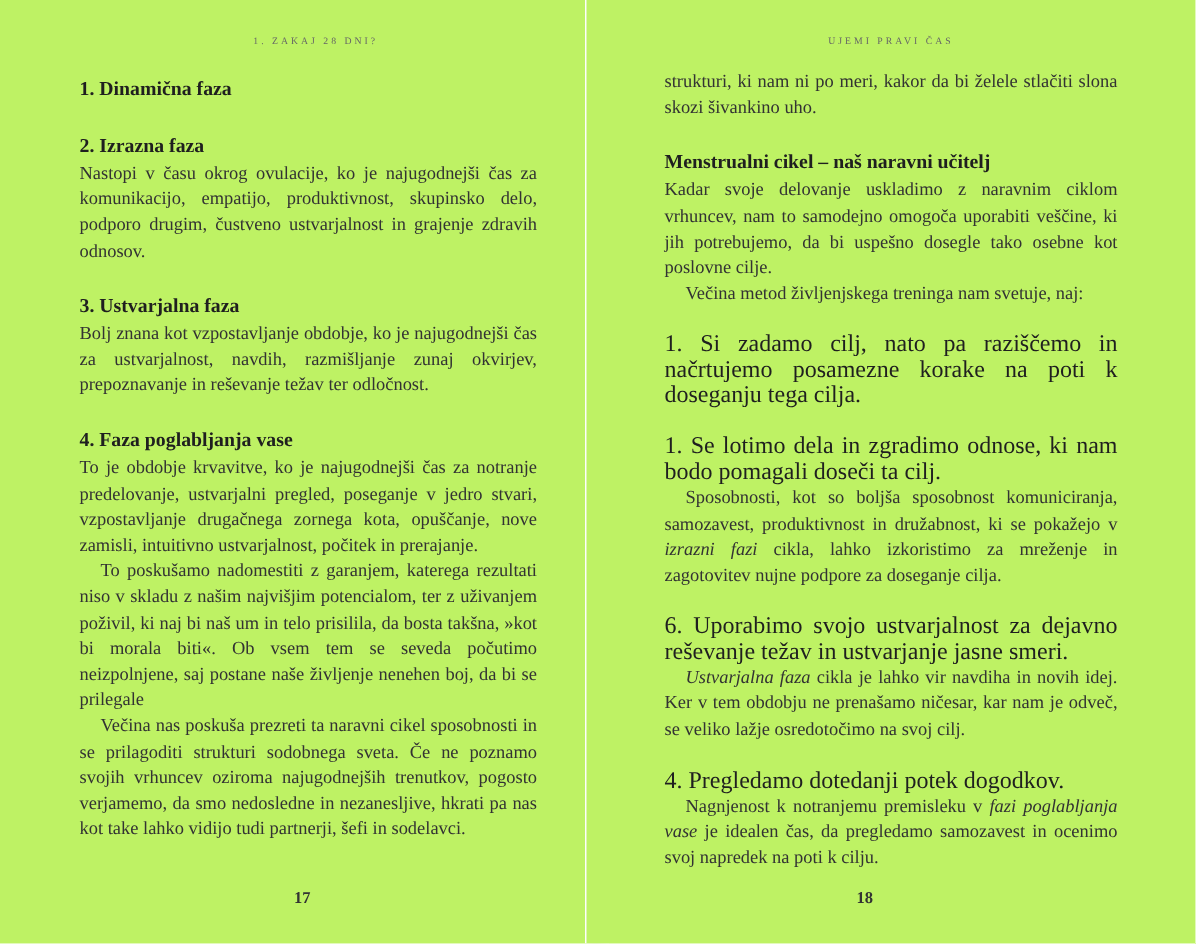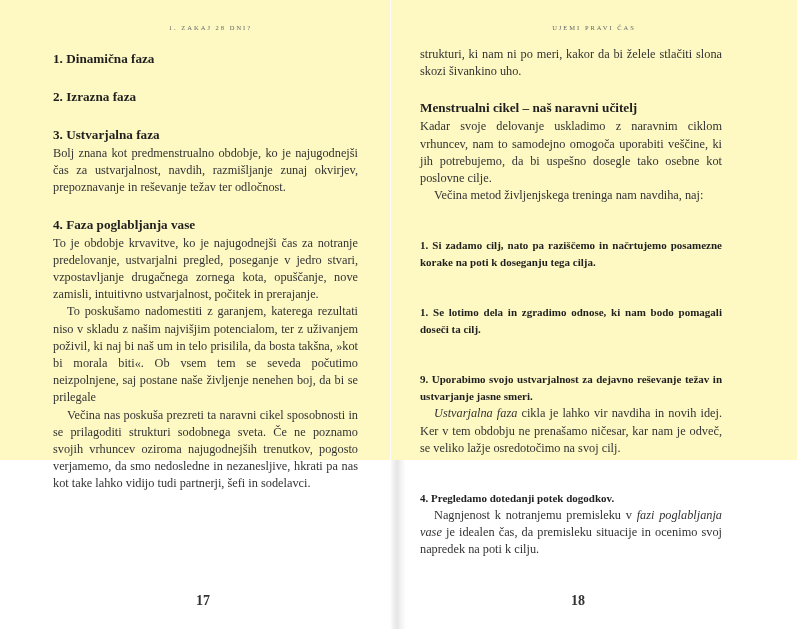--- a/index.html
+++ b/index.html
@@ -1,63 +1,64 @@
 <!DOCTYPE html>
 <html><head>
   <meta charset="utf-8">
   <style>
     * { margin: 0; padding: 0; box-sizing: border-box; }
     html, body { width: 797px; height: 629px; background: #ffffff; overflow: hidden; }
     body { font-family: "DejaVu Serif", "Liberation Serif", serif; color: #2b2b2b; position: relative; }
     .spread { position: relative; width: 797px; height: 629px; display: flex; }
-    .page { position: relative; height: 460px; background: #fef9c3; }
+    .page { position: relative; height: 629px; background: #bef264; }
     .page-left { width: 391px; }
     .page-right { width: 406px; }
     .gutter {
       position: absolute; left: 390px; top: 0; width: 16px; height: 629px;
       background: linear-gradient(to right, #ffffff 0%, #f1f1f1 20%, #e6e6e6 45%, #f3f3f3 70%, #ffffff 100%);
     }
     .running-head {
       position: absolute; top: 24px; left: 0; width: 100%;
       text-align: center; font-family: "Liberation Serif", serif;
       font-size: 6.5px; letter-spacing: 2px; color: #666; text-transform: uppercase;
     }
     .page-left .running-head { padding-left: 30px; }
     .page-right .running-head { padding-right: 0px; }
     .text-block { position: absolute; font-family: "Liberation Serif", serif; font-size: 12.3px; line-height: 17.2px; color: #333; }
     .page-left .text-block { left: 53px; top: 50px; width: 305px; }
-    .page-right .text-block { left: 29px; top: 46px; width: 302px; }
+    .page-right .text-block { left: 52px; top: 46px; width: 302px; }
     h3 { font-family: "Liberation Serif", serif; font-weight: bold; font-size: 13.2px; line-height: 17px; color: #1f1f1f; margin: 0 0 2px 0; }
     p { margin: 0; text-align: justify; text-align-last: left; }
     p.indent { text-indent: 14px; }
     .gap { height: 19px; }
     .gap-sm { height: 17px; }
-    .numbered { font-weight: bold; color: #1f1f1f; font-size: 11px; line-height: 17px; text-align: justify; text-align-last: left; margin-top: 16px; }
+    .numbered { font-weight: normal; color: #1f1f1f; font-size: 16px; line-height: 17px; text-align: justify; text-align-last: left; }
     em { font-style: italic; }
-    .folio { position: absolute; top: 593px; font-family: "Liberation Serif", serif; font-size: 14px; font-weight: bold; color: #333; }
+    .folio { position: absolute; top: 593px; font-family: "Liberation Serif", serif; font-size: 11px; font-weight: bold; color: #333; }
     .page-left .folio { left: 196px; }
     .page-right .folio { left: 180px; }
   </style>
 </head>
 <body>
 
 <div class="spread">
 
   <div class="page page-left">
     <div class="running-head">1. ZAKAJ 28 DNI?</div>
 
     <div class="text-block">
       <h3>1. Dinamična faza</h3>
       <div class="gap"></div>
 
       <h3>2. Izrazna faza</h3>
+      <p>Nastopi v času okrog ovulacije, ko je najugodnejši čas za komunikacijo, empatijo, produktivnost, skupinsko delo, podporo drugim, čustveno ustvarjalnost in grajenje zdravih odnosov.</p>
       <div class="gap"></div>
 
       <h3>3. Ustvarjalna faza</h3>
-      <p>Bolj znana kot predmenstrualno obdobje, ko je najugodnejši čas za ustvarjalnost, navdih, razmišljanje zunaj okvirjev, prepoznavanje in reševanje težav ter odločnost.</p>
+      <p>Bolj znana kot vzpostavljanje obdobje, ko je najugodnejši čas za ustvarjalnost, navdih, razmišljanje zunaj okvirjev, prepoznavanje in reševanje težav ter odločnost.</p>
       <div class="gap"></div>
 
       <h3>4. Faza poglabljanja vase</h3>
       <p>To je obdobje krvavitve, ko je najugodnejši čas za notranje predelovanje, ustvarjalni pregled, poseganje v jedro stvari, vzpostavljanje drugačnega zornega kota, opuščanje, nove zamisli, intuitivno ustvarjalnost, počitek in prerajanje.</p>
       <p class="indent">To poskušamo nadomestiti z garanjem, katerega rezultati niso v skladu z našim najvišjim potencialom, ter z uživanjem poživil, ki naj bi naš um in telo prisilila, da bosta takšna, »kot bi morala biti«. Ob vsem tem se seveda počutimo neizpolnjene, saj postane naše življenje nenehen boj, da bi se prilegale</p>
       <p class="indent">Večina nas poskuša prezreti ta naravni cikel sposobnosti in se prilagoditi strukturi sodobnega sveta. Če ne poznamo svojih vrhuncev oziroma najugodnejših trenutkov, pogosto verjamemo, da smo nedosledne in nezanesljive, hkrati pa nas kot take lahko vidijo tudi partnerji, šefi in sodelavci.</p>
     </div>
 
     <div class="folio">17</div>
   </div>
@@ -66,32 +67,33 @@
 
   <div class="page page-right">
     <div class="running-head">UJEMI PRAVI ČAS</div>
 
     <div class="text-block">
       <p>strukturi, ki nam ni po meri, kakor da bi želele stlačiti slona skozi šivankino uho.</p>
       <div class="gap"></div>
 
       <h3>Menstrualni cikel – naš naravni učitelj</h3>
       <p>Kadar svoje delovanje uskladimo z naravnim ciklom vrhuncev, nam to samodejno omogoča uporabiti veščine, ki jih potrebujemo, da bi uspešno dosegle tako osebne kot poslovne cilje.</p>
-      <p class="indent">Večina metod življenjskega treninga nam navdiha, naj:</p>
+      <p class="indent">Večina metod življenjskega treninga nam svetuje, naj:</p>
       <div class="gap-sm"></div>
 
       <p class="numbered">1. Si zadamo cilj, nato pa raziščemo in načrtujemo posamezne korake na poti k doseganju tega cilja.</p>
       <div class="gap-sm"></div>
 
       <p class="numbered">1. Se lotimo dela in zgradimo odnose, ki nam bodo pomagali doseči ta cilj.</p>
+      <p class="indent"><span>Sposobnosti, kot so boljša sposobnost komuniciranja, samozavest, produktivnost in družabnost, ki se pokažejo v </span><em>izrazni fazi</em><span> cikla, lahko izkoristimo za mreženje in zagotovitev nujne podpore za doseganje cilja.</span></p>
       <div class="gap-sm"></div>
 
-      <p class="numbered">9. Uporabimo svojo ustvarjalnost za dejavno reševanje težav in ustvarjanje jasne smeri.</p>
+      <p class="numbered">6. Uporabimo svojo ustvarjalnost za dejavno reševanje težav in ustvarjanje jasne smeri.</p>
       <p class="indent"><span></span><em>Ustvarjalna faza</em><span> cikla je lahko vir navdiha in novih idej. Ker v tem obdobju ne prenašamo ničesar, kar nam je odveč, se veliko lažje osredotočimo na svoj cilj.</span></p>
       <div class="gap-sm"></div>
 
       <p class="numbered">4. Pregledamo dotedanji potek dogodkov.</p>
-      <p class="indent"><span>Nagnjenost k notranjemu premisleku v </span><em>fazi poglabljanja vase</em><span> je idealen čas, da premisleku situacije in ocenimo svoj napredek na poti k cilju.</span></p>
+      <p class="indent"><span>Nagnjenost k notranjemu premisleku v </span><em>fazi poglabljanja vase</em><span> je idealen čas, da pregledamo samozavest in ocenimo svoj napredek na poti k cilju.</span></p>
     </div>
 
     <div class="folio">18</div>
   </div>
 </div>
 
 </body></html>

